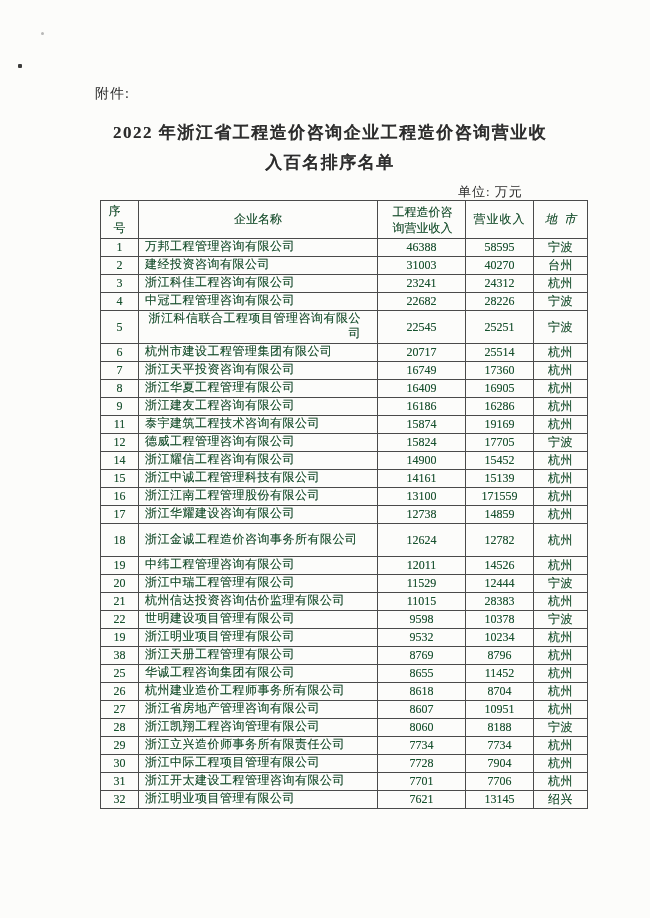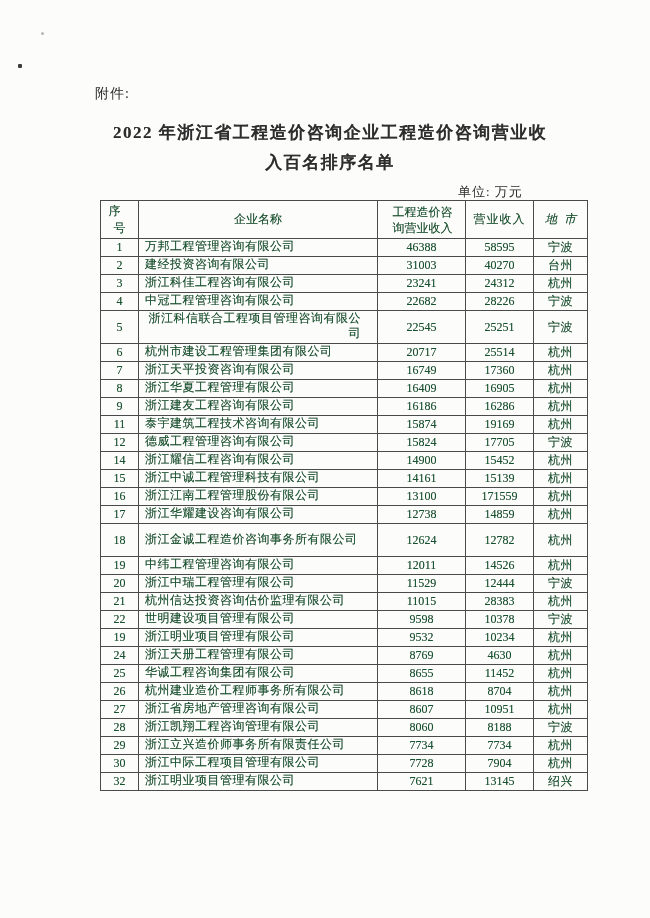--- a/index.html
+++ b/index.html
@@ -299,24 +299,24 @@
           <td class="col-city"><span>宁波</span></td>
         </tr>
         <tr>
           <td class="col-rank"><span>19</span></td>
           <td class="col-company"><span>浙江明业项目管理有限公司</span></td>
           <td class="col-consult"><span>9532</span></td>
           <td class="col-revenue"><span>10234</span></td>
           <td class="col-city"><span>杭州</span></td>
         </tr>
         <tr>
-          <td class="col-rank"><span>24</span></td>
+          <td class="col-rank"><span>38</span></td>
           <td class="col-company"><span>浙江天册工程管理有限公司</span></td>
           <td class="col-consult"><span>8769</span></td>
-          <td class="col-revenue"><span>4630</span></td>
+          <td class="col-revenue"><span>8796</span></td>
           <td class="col-city"><span>杭州</span></td>
         </tr>
         <tr>
           <td class="col-rank"><span>25</span></td>
           <td class="col-company"><span>华诚工程咨询集团有限公司</span></td>
           <td class="col-consult"><span>8655</span></td>
           <td class="col-revenue"><span>11452</span></td>
           <td class="col-city"><span>杭州</span></td>
         </tr>
         <tr>
@@ -345,20 +345,27 @@
           <td class="col-company"><span>浙江立兴造价师事务所有限责任公司</span></td>
           <td class="col-consult"><span>7734</span></td>
           <td class="col-revenue"><span>7734</span></td>
           <td class="col-city"><span>杭州</span></td>
         </tr>
         <tr>
           <td class="col-rank"><span>30</span></td>
           <td class="col-company"><span>浙江中际工程项目管理有限公司</span></td>
           <td class="col-consult"><span>7728</span></td>
           <td class="col-revenue"><span>7904</span></td>
+          <td class="col-city"><span>杭州</span></td>
+        </tr>
+        <tr>
+          <td class="col-rank"><span>31</span></td>
+          <td class="col-company"><span>浙江开太建设工程管理咨询有限公司</span></td>
+          <td class="col-consult"><span>7701</span></td>
+          <td class="col-revenue"><span>7706</span></td>
           <td class="col-city"><span>杭州</span></td>
         </tr>
         <tr>
           <td class="col-rank"><span>32</span></td>
           <td class="col-company"><span>浙江明业项目管理有限公司</span></td>
           <td class="col-consult"><span>7621</span></td>
           <td class="col-revenue"><span>13145</span></td>
           <td class="col-city"><span>绍兴</span></td>
         </tr>
       </tbody>

